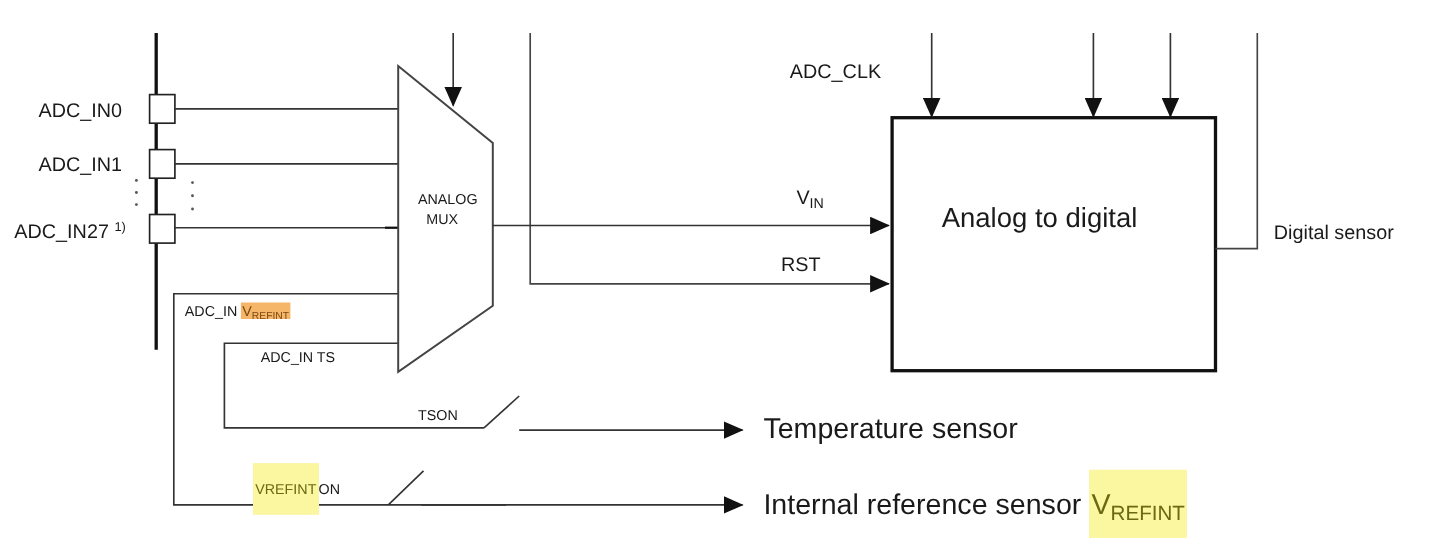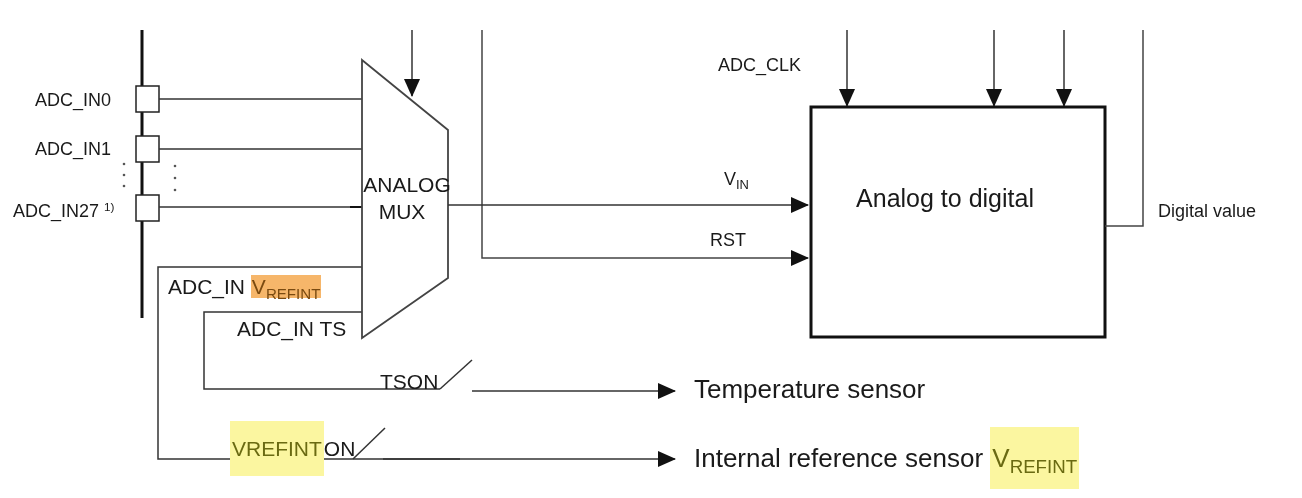--- a/index.html
+++ b/index.html
@@ -1,21 +1,21 @@
 <!DOCTYPE html>
 <html><head>
 <meta charset="utf-8">
 <style>
   html, body { margin: 0; padding: 0; background: #ffffff; }
   body { width: 1302px; height: 498px; position: relative; overflow: hidden;
          font-family: "Liberation Sans", sans-serif; color: #1a1a1a; }
   svg { position: absolute; left: 0; top: 0; }
   .lbl { position: absolute; white-space: nowrap; line-height: 1; }
   .s18 { font-size: 18px; }
-  .s16 { font-size: 21px; }
+  .s16 { font-size: 13px; }
   .s24 { font-size: 25px; }
   .s26 { font-size: 26px; }
   .sub { font-size: 0.72em; vertical-align: -0.3em; }
   .sup { font-size: 0.65em; vertical-align: 0.55em; }
   .hl-orange { background: #f6b66a; color: #7a4a10; padding: 0 1px; }
   .hl-yellow { background: #fbf6a0; color: #6a6a12; padding: 16px 2px; }
   .center { text-align: center; }
 </style>
 </head>
 <body>
@@ -108,21 +108,21 @@
 <div class="lbl s18" style="left:724px; top:170px;">
   <span>V</span><span class="sub">IN</span>
 </div>
 <div class="lbl s18" style="left:710px; top:231px;text-align:center;">
   <span>RST</span>
 </div>
 <div class="lbl s24 center" style="left:811px; top:186px; width:268px;">
   <div>Analog to digital</div>
 </div>
 <div class="lbl s18" style="left:1158px; top:202px;">
-  <span>Digital value</span>
+  <span>Digital sensor</span>
 </div>
 
 <div class="lbl s16" style="left:380px; top:371px;">
   <span>TSON</span>
 </div>
 <div class="lbl s16" style="left:230px; top:438px;">
   <span class="hl-yellow">VREFINT</span><span>ON</span>
 </div>
 
 <div class="lbl s26" style="left:694px; top:376px;">

